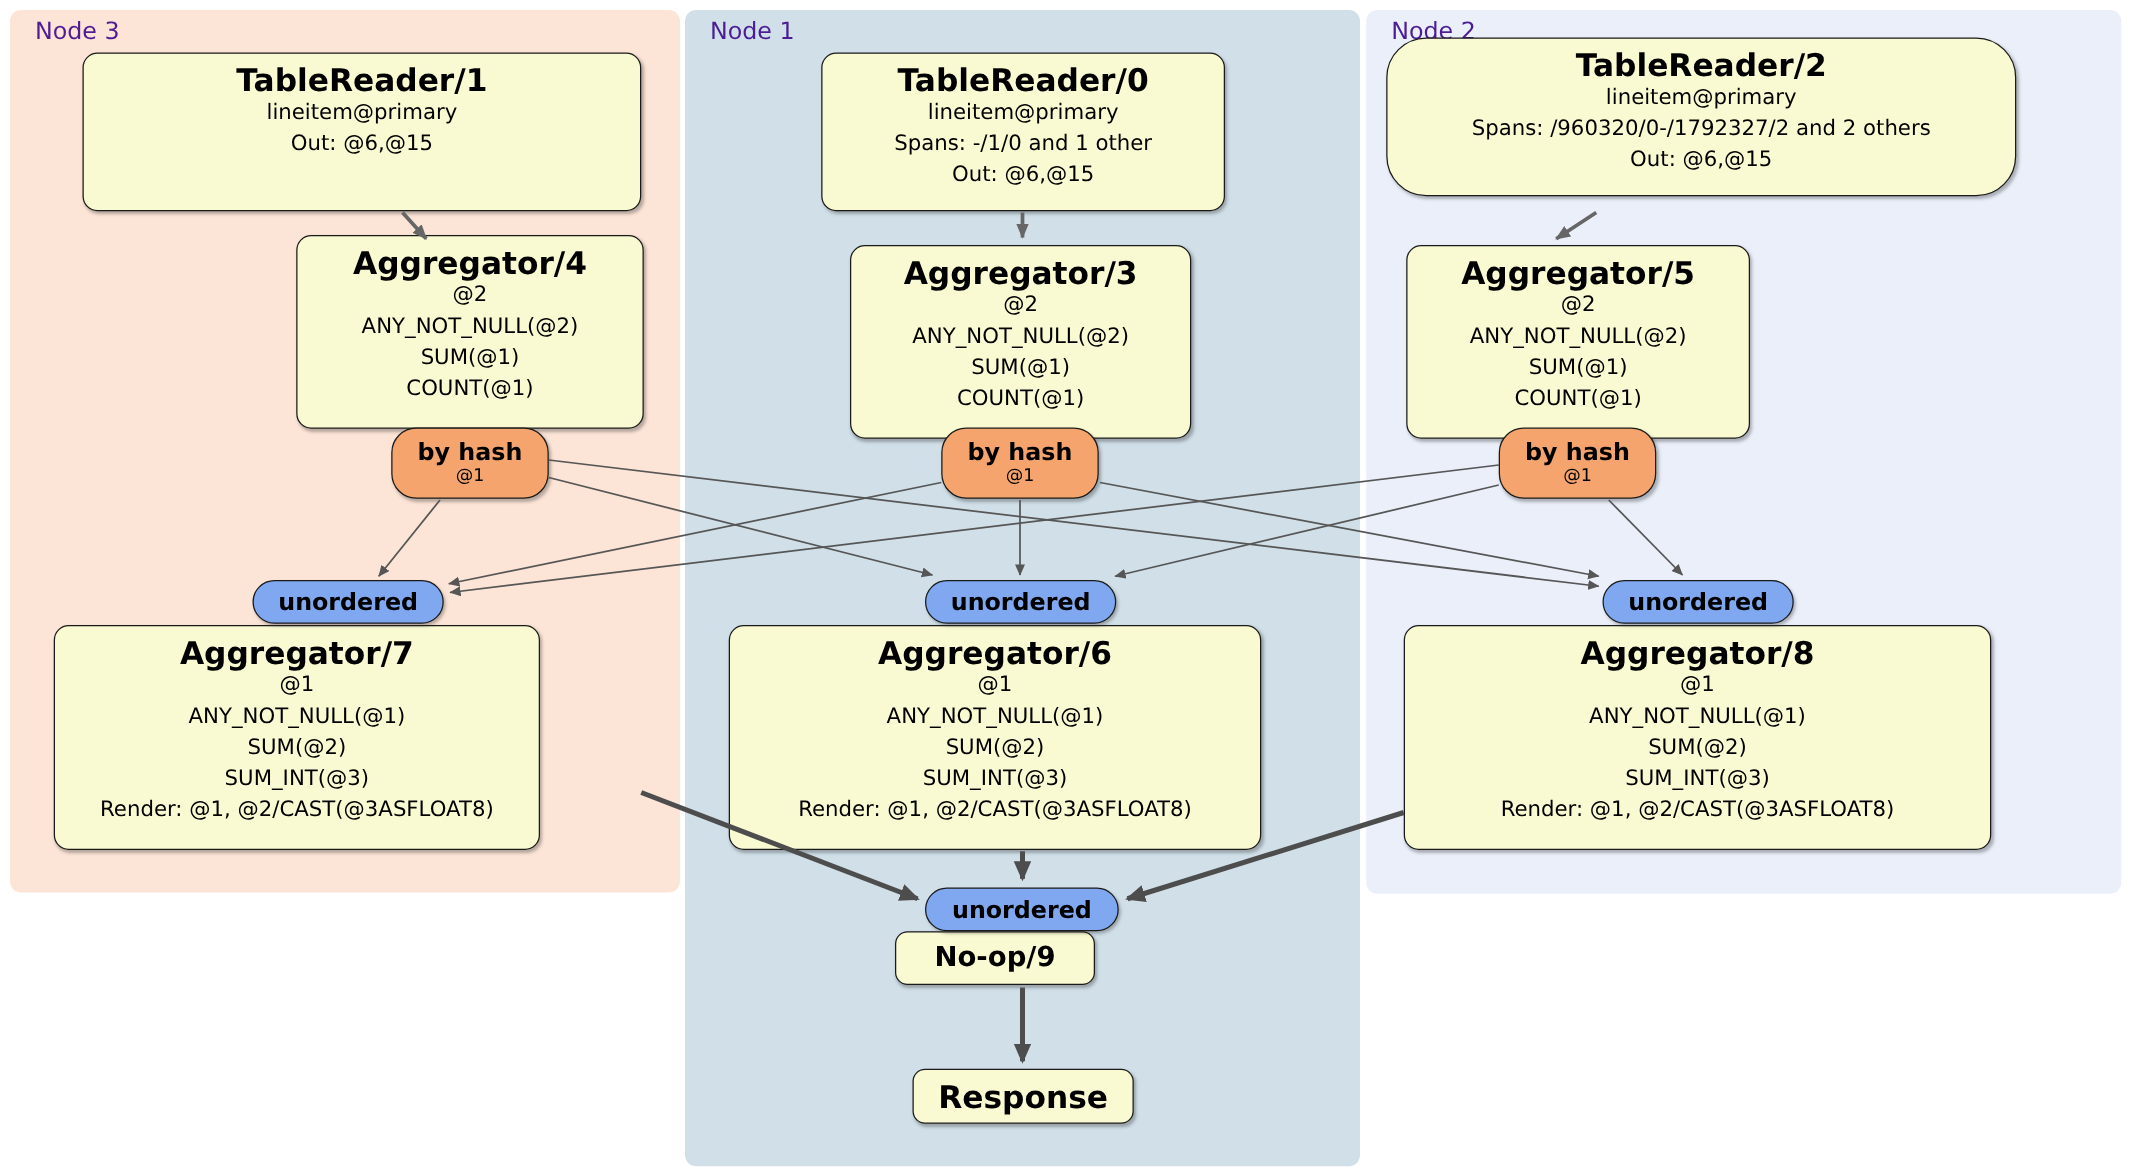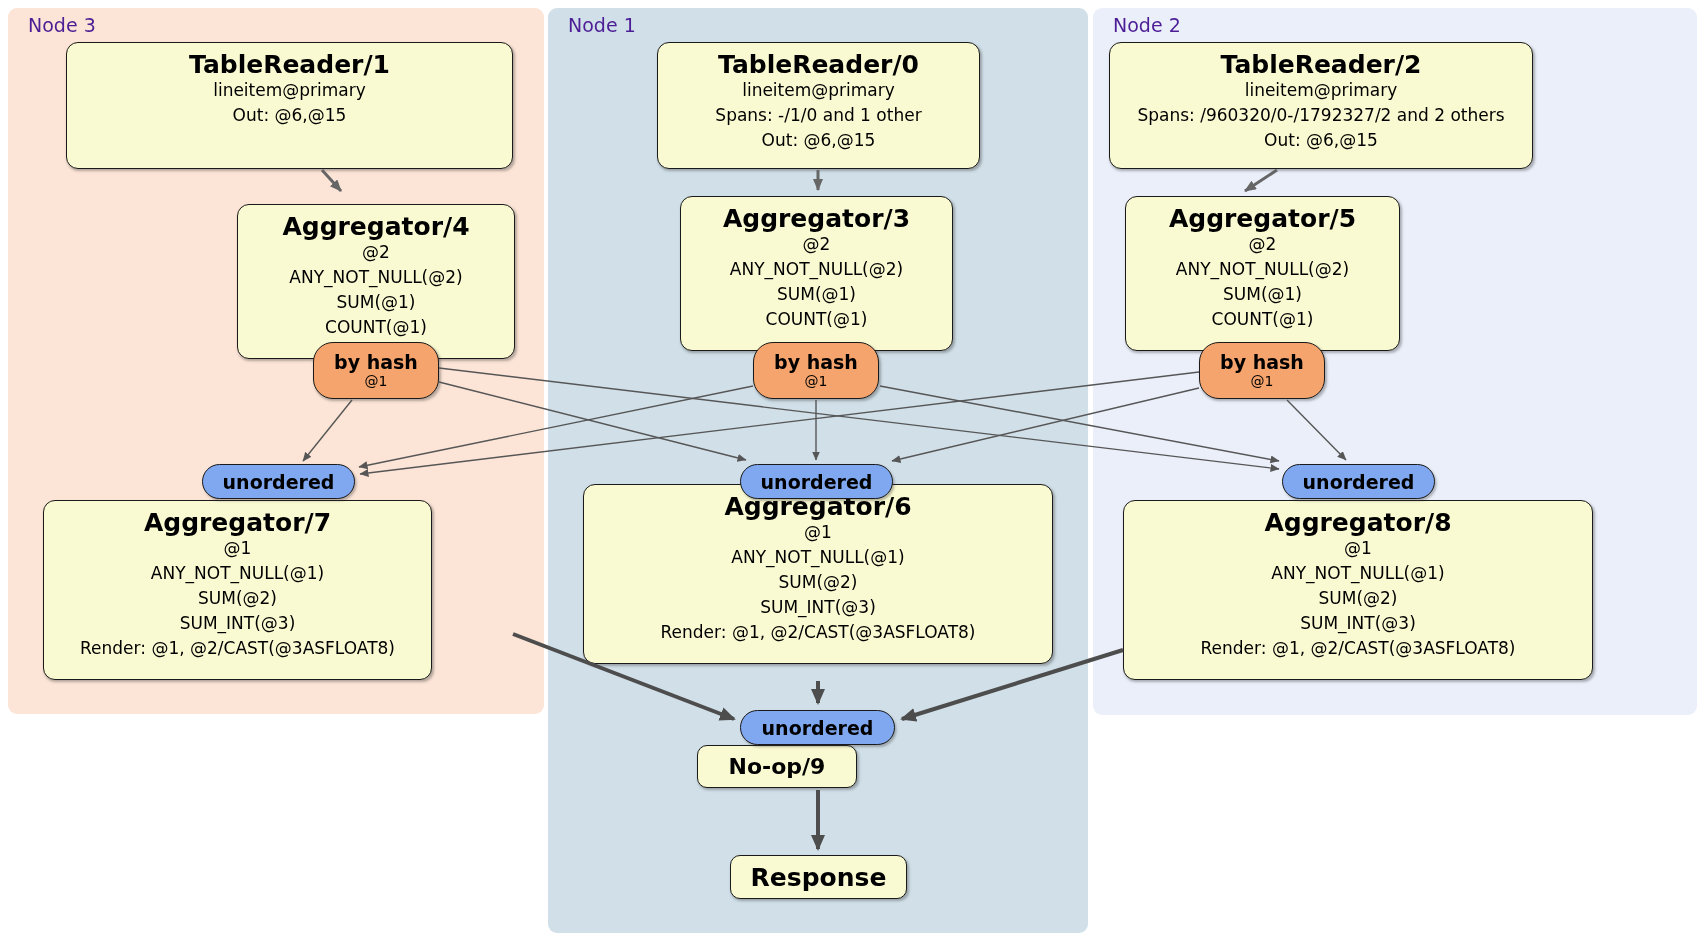--- a/index.html
+++ b/index.html
@@ -75,28 +75,28 @@
   <div class="ptitle">TableReader/1</div>
   <div class="pline">lineitem@primary</div>
   <div class="pline">Out: @6,@15</div>
 </div>
 <div class="pbox" style="left:657px;top:42px;width:323px;height:127px;">
   <div class="ptitle">TableReader/0</div>
   <div class="pline">lineitem@primary</div>
   <div class="pline">Spans: -/1/0 and 1 other</div>
   <div class="pline">Out: @6,@15</div>
 </div>
-<div class="pbox" style="left:1109px;top:42px;width:424px;height:127px;">
+<div class="pbox" style="left:1109px;top:30px;width:504px;height:127px;border-radius:32px;">
   <div class="ptitle">TableReader/2</div>
   <div class="pline">lineitem@primary</div>
   <div class="pline">Spans: /960320/0-/1792327/2 and 2 others</div>
   <div class="pline">Out: @6,@15</div>
 </div>
 
-<div class="pbox" style="left:237px;top:204px;width:278px;height:155px;">
+<div class="pbox" style="left:237px;top:188px;width:278px;height:155px;">
   <div class="ptitle">Aggregator/4</div>
   <div class="pline">@2</div>
   <div class="pline">ANY_NOT_NULL(@2)</div>
   <div class="pline">SUM(@1)</div>
   <div class="pline">COUNT(@1)</div>
 </div>
 <div class="pbox" style="left:680px;top:196px;width:273px;height:155px;">
   <div class="ptitle">Aggregator/3</div>
   <div class="pline">@2</div>
   <div class="pline">ANY_NOT_NULL(@2)</div>
@@ -135,41 +135,41 @@
 </div>
 
 <div class="pbox" style="left:43px;top:500px;width:389px;height:180px;">
   <div class="ptitle">Aggregator/7</div>
   <div class="pline">@1</div>
   <div class="pline">ANY_NOT_NULL(@1)</div>
   <div class="pline">SUM(@2)</div>
   <div class="pline">SUM_INT(@3)</div>
   <div class="pline">Render: @1, @2/CAST(@3ASFLOAT8)</div>
 </div>
-<div class="pbox" style="left:583px;top:484px;width:470px;height:180px;">
+<div class="pbox" style="left:583px;top:500px;width:426px;height:180px;">
   <div class="ptitle">Aggregator/6</div>
   <div class="pline">@1</div>
   <div class="pline">ANY_NOT_NULL(@1)</div>
   <div class="pline">SUM(@2)</div>
   <div class="pline">SUM_INT(@3)</div>
   <div class="pline">Render: @1, @2/CAST(@3ASFLOAT8)</div>
 </div>
 <div class="pbox" style="left:1123px;top:500px;width:470px;height:180px;">
   <div class="ptitle">Aggregator/8</div>
   <div class="pline">@1</div>
   <div class="pline">ANY_NOT_NULL(@1)</div>
   <div class="pline">SUM(@2)</div>
   <div class="pline">SUM_INT(@3)</div>
   <div class="pline">Render: @1, @2/CAST(@3ASFLOAT8)</div>
 </div>
 
 <div class="sync" style="left:740px;top:710px;width:155px;height:35px;">
   <span>unordered</span>
 </div>
-<div class="minibox" style="left:697px;top:745px;width:160px;height:43px;font-size:22px;">
+<div class="minibox" style="left:716px;top:745px;width:160px;height:43px;font-size:22px;">
   <span>No-op/9</span>
 </div>
 <div class="minibox" style="left:730px;top:855px;width:177px;height:44px;font-size:25px;">
   <span>Response</span>
 </div>
 
 <svg id="edges" width="1708" height="940" viewBox="0 0 1708 940">
   <defs>
     <marker id="mthin" markerUnits="userSpaceOnUse" markerWidth="10" markerHeight="9" refX="8.5" refY="4" orient="auto">
       <path d="M0,0 L9,4 L0,8 z" fill="#565656"></path>

